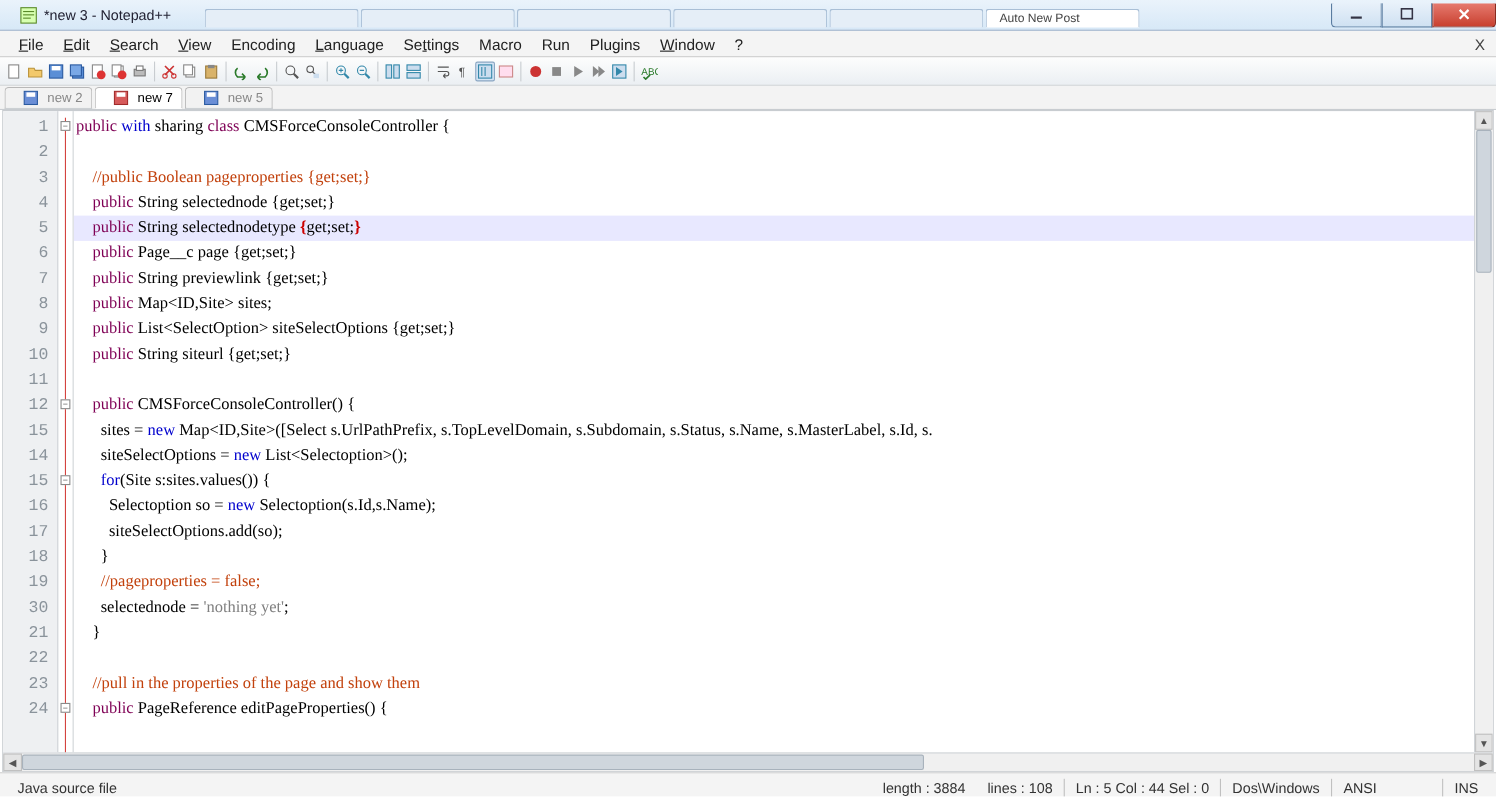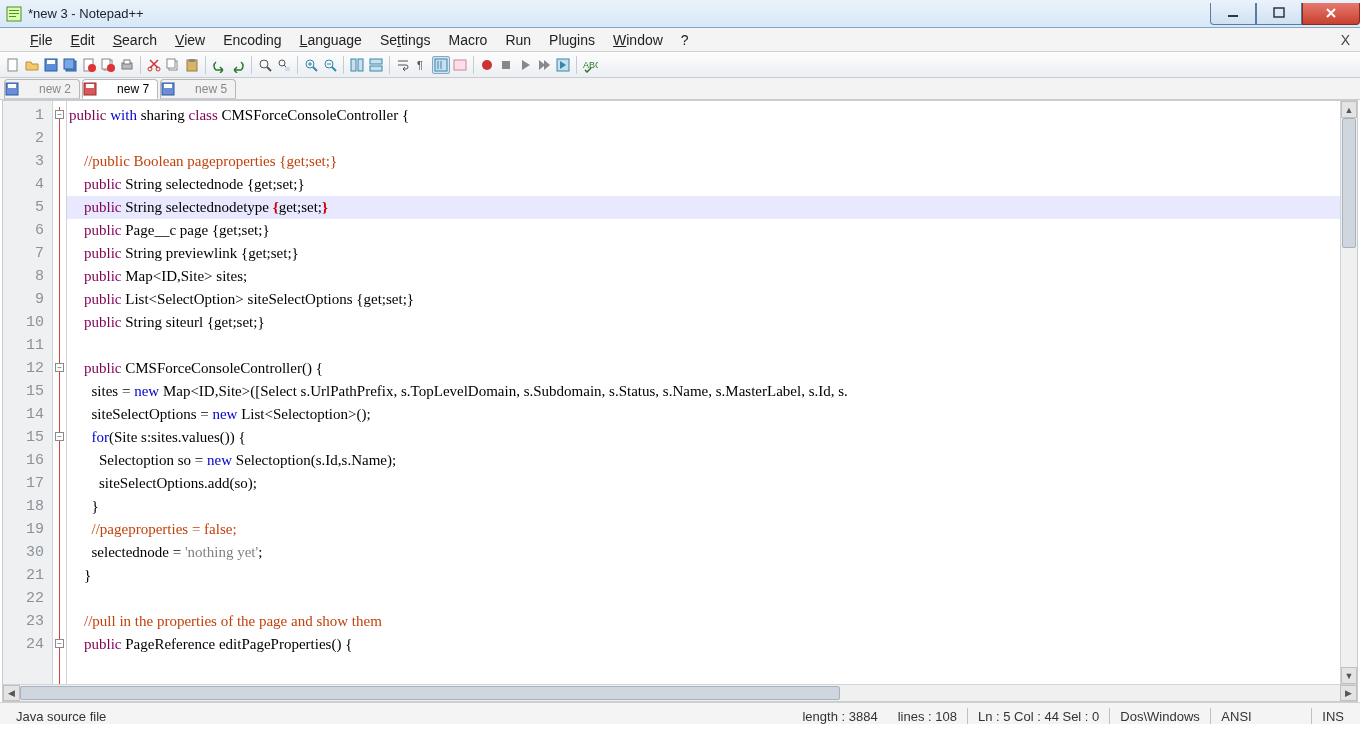--- a/index.html
+++ b/index.html
@@ -1,36 +1,36 @@
 <!DOCTYPE html>
 <html><head>
 <meta charset="utf-8">
 <style>
 * { margin:0; padding:0; box-sizing:border-box; }
 body { font-family:"Segoe UI",Tahoma,sans-serif; font-size:13px; background:#fff; overflow:hidden; width:1360px; height:731px; position:relative; }
-.titlebar { height:28px; background:linear-gradient(#eaf3fb,#d7e8f7); display:flex; align-items:center; border-bottom:1px solid #8ba4c2; }
+.titlebar { height:28px; background:linear-gradient(#eaf3fb,#d7e8f7); display:flex; align-items:center; border-bottom:1px solid #8ba4c2;padding-left:12px; }
 .titlebar .appicon { width:20px; height:20px; margin:0 4px; display:inline-flex; align-items:center; justify-content:center; }
 .titlebar .title { font-size:13px; color:#223; flex:0 0 auto; padding-right:20px;}
 .tb-tabs { display:flex; height:22px; align-items:flex-end; gap:2px; margin-left:10px; }
 .tb-tab { background:#e5eef7; border:1px solid #a9bfd6; border-bottom:none; border-radius:3px 3px 0 0; padding:2px 12px; font-size:11px; color:#888; min-width:140px; text-align:left;}
 .tb-tab.active{ color:#444;}
 .winbtns { margin-left:auto; display:flex; height:22px; }
 .winbtn { width:46px; height:22px; border:1px solid #5a7ca0; border-top:none; display:flex; align-items:center; justify-content:center; font-size:11px; background:linear-gradient(#e8f1fa,#cfe1f2); }
 .winbtn.min{ border-radius:0 0 0 4px;}
 .winbtn.close{ background:linear-gradient(#e67a6f,#c8402f); border-color:#8a2a1e; border-radius:0 0 4px 0; color:#fff; width:58px;}
-.menubar { height:24px; background:#f4f4f4; display:flex; align-items:center; padding:0 21px; border-bottom:1px solid #d0d0d0; position:relative;}
+.menubar { height:24px; background:#f4f4f4; display:flex; align-items:center; padding:0 8px; border-bottom:1px solid #d0d0d0; position:relative;}
 .menubar .mitem { padding:3px 9px; font-size:14px; color:#222; cursor:default;}
 .menubar .mitem u{ text-decoration:underline;}
 .menubar .closex{ position:absolute; right:10px; font-size:14px; color:#444;}
 .toolbar { height:26px; background:linear-gradient(#fdfdfd,#ebeff3); border-bottom:1px solid #c8ccd0; display:flex; align-items:center; padding:0 4px; gap:1px;}
 .tbtn { width:18px; height:18px; display:flex; align-items:center; justify-content:center; border-radius:2px; }
 .tbtn svg{ display:block;}
 .tsep { width:1px; height:18px; background:#c8ccd0; margin:0 3px;}
 .doctabs { height:22px; background:#f3f3f3; border-bottom:1px solid #c8ccd0; display:flex; align-items:flex-end; padding-left:4px;}
-.doctab { border:1px solid #b8b8b8; border-bottom:1px solid #fff; background:#fff; padding:2px 8px 2px 0; margin-right:2px; border-radius:4px 4px 0 0; font-size:12px; display:flex; align-items:center; gap:20px;}
+.doctab { border:1px solid #b8b8b8; border-bottom:1px solid #fff; background:#fff; padding:2px 8px 2px 16px; margin-right:2px; border-radius:4px 4px 0 0; font-size:12px; display:flex; align-items:center; gap:8px;}
 .doctab.inactive{ background:#f2f2f2; border-bottom:1px solid #c8ccd0; color:#888;}
 .doctab .dicon{ width:14px; height:14px;}
 .editor-wrap{ position:relative; height:602px; border:1px solid #c8ccd0; margin:0 2px; background:#fff; display:flex; flex-direction:column;}
 .editor-body{ flex:1; display:flex; overflow:hidden; position:relative;}
 .gutter{ width:50px; background:#eef0f2; border-right:1px solid #d0d4d8; text-align:right; font-family:Consolas,"Courier New",monospace; font-size:15px; color:#8a939b; padding-top:3px;}
 .gutter div{ height:23px; line-height:23px; padding-right:8px;}
 .foldcol{ width:14px; border-right:1px solid #d0d4d8; position:relative;}
 .foldline{ position:absolute; left:6px; top:6px; bottom:0; width:1px; background:#d4433f;}
 .foldbox{ position:absolute; left:2px; width:9px; height:9px; border:1px solid #8a8a8a; background:#fff; font-size:8px; line-height:7px; text-align:center; color:#555;}
 .code{ flex:1; font-family:Liberation Serif, serif; font-size:15px; line-height:23px; padding-top:3px; white-space:pre; position:relative; overflow:hidden;}
@@ -61,20 +61,28 @@
 <div class="titlebar">
   <span class="appicon">
     <svg width="16" height="16">
         <rect x="1" y="1" width="14" height="14" fill="#d7ffb0" stroke="#5a8a2a"></rect>
         <rect x="3" y="4" width="10" height="1" fill="#5a8a2a"></rect>
         <rect x="3" y="7" width="10" height="1" fill="#5a8a2a"></rect>
         <rect x="3" y="10" width="7" height="1" fill="#5a8a2a"></rect>
       </svg>
   </span>
   <span class="title">*new  3 - Notepad++</span>
+  <div class="tb-tabs">
+    <div class="tb-tab">&nbsp;</div>
+    <div class="tb-tab">&nbsp;</div>
+    <div class="tb-tab">&nbsp;</div>
+    <div class="tb-tab">&nbsp;</div>
+    <div class="tb-tab">&nbsp;</div>
+    <div class="tb-tab active" style="background:#fff">Auto New Post</div>
+  </div>
   <div class="winbtns">
     <div class="winbtn min">
         <svg width="12" height="12">
           <rect x="1" y="8" width="10" height="2" fill="#334"></rect>
         </svg>
       </div>
     <div class="winbtn">
         <svg width="12" height="12">
           <rect x="1" y="1" width="10" height="9" fill="none" stroke="#334" stroke-width="1.5"></rect>
         </svg>

